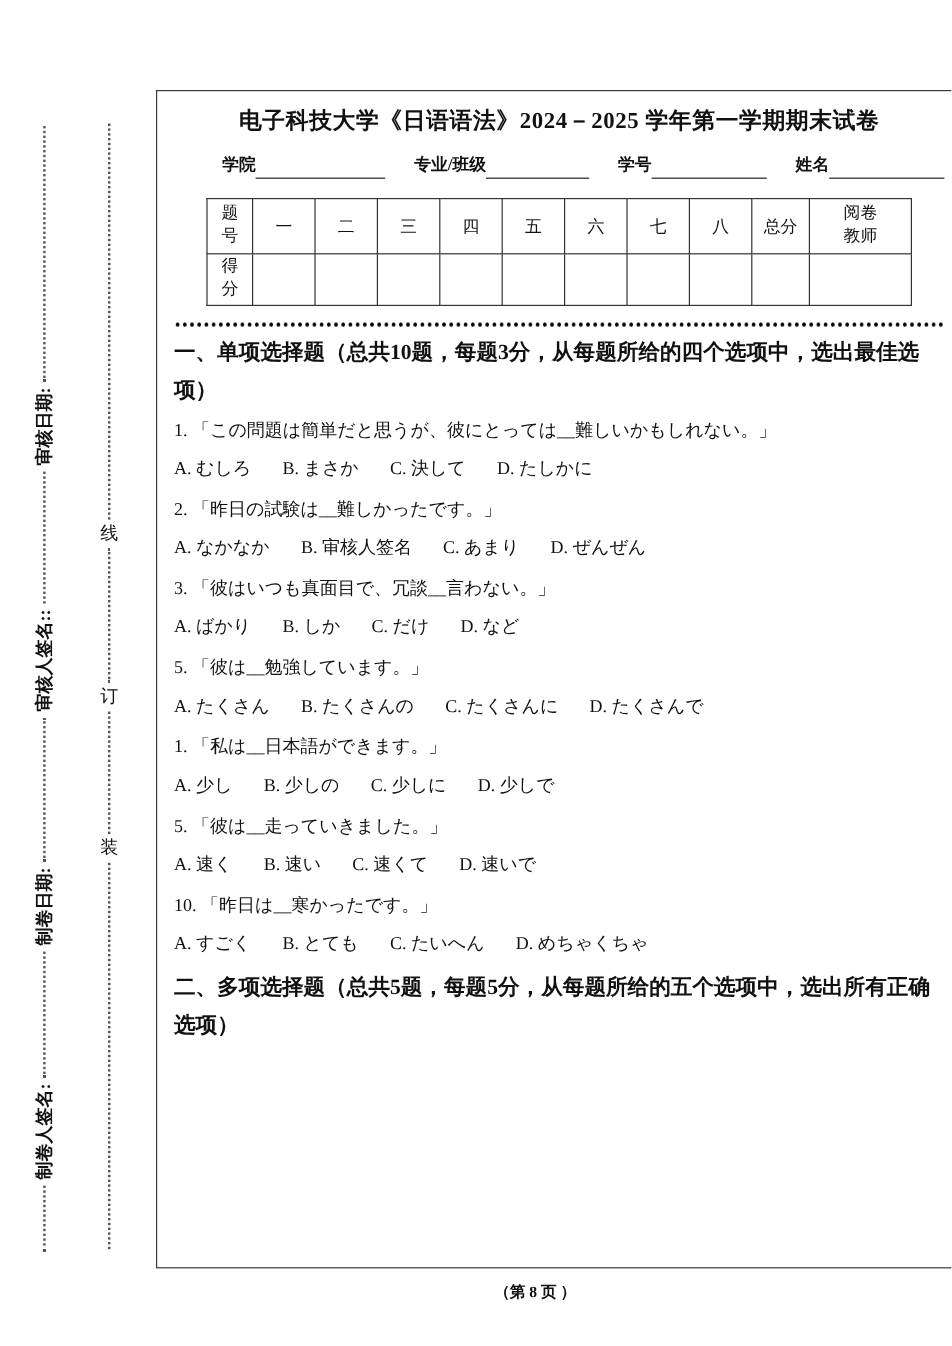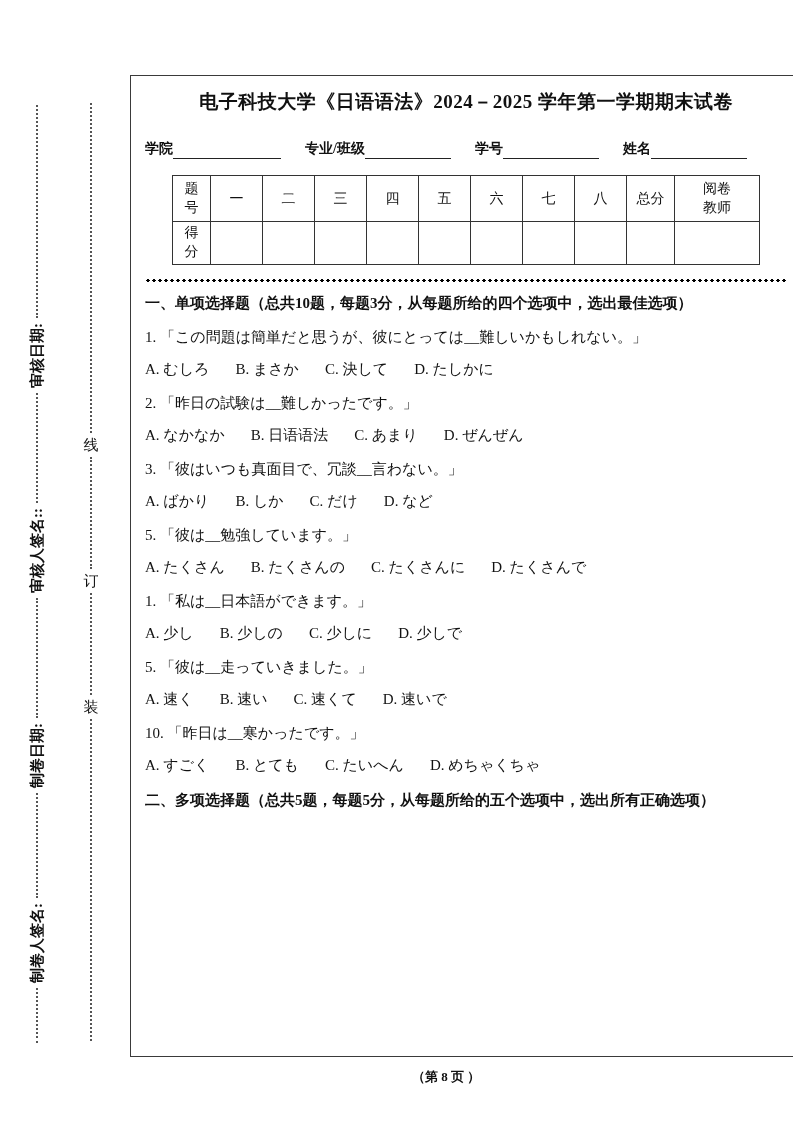--- a/index.html
+++ b/index.html
@@ -60,23 +60,23 @@
   }
   .title {
     text-align: center;
     font-size: 19px;
     font-weight: bold;
     letter-spacing: 0.5px;
     line-height: 26px;
   }
   .info-line {
     display: flex;
-    justify-content: flex-start;
+    justify-content: flex-end;
     gap: 24px;
-    margin-top: 24px;
+    margin-top: 14px;
     font-size: 14px;
     font-weight: bold;
     line-height: 20px;
   }
   .field { white-space: nowrap; }
   .blank {
     display: inline-block;
     border-bottom: 1px solid #222;
     height: 16px;
     vertical-align: bottom;
@@ -104,21 +104,21 @@
     margin: 13px 0 4px 0;
     height: 5px;
     background-image: radial-gradient(circle, #000 1.5px, rgba(0,0,0,0) 1.8px);
     background-size: 6px 5px;
     background-repeat: repeat-x;
     background-position: 0 50%;
   }
 
   .section-heading {
     font-weight: bold;
-    font-size: 15px;
+    font-size: 18px;
     line-height: 32px;
     margin-top: 3px;
   }
   .question { margin-top: 2px; }
   .q-stem, .q-options { font-size: 15px; line-height: 32px; }
   .q-opt { margin-right: 26px; }
 
   .footer {
     position: absolute;
     left: 130px;
@@ -226,21 +226,21 @@
 
     <div class="section-heading">一、单项选择题（总共10题，每题3分，从每题所给的四个选项中，选出最佳选项）</div>
 
     <div id="questions">
         <div class="question">
           <div class="q-stem">1. 「この問題は簡単だと思うが、彼にとっては__難しいかもしれない。」</div>
           <div class="q-options"><span class="q-opt">A. むしろ</span><span class="q-opt">B. まさか</span><span class="q-opt">C. 決して</span><span class="q-opt">D. たしかに</span></div>
         </div>
         <div class="question">
           <div class="q-stem">2. 「昨日の試験は__難しかったです。」</div>
-          <div class="q-options"><span class="q-opt">A. なかなか</span><span class="q-opt">B. 日语语法</span><span class="q-opt">C. あまり</span><span class="q-opt">D. ぜんぜん</span></div>
+          <div class="q-options"><span class="q-opt">A. なかなか</span><span class="q-opt">B. 审核人签名</span><span class="q-opt">C. あまり</span><span class="q-opt">D. ぜんぜん</span></div>
         </div>
         <div class="question">
           <div class="q-stem">3. 「彼はいつも真面目で、冗談__言わない。」</div>
           <div class="q-options"><span class="q-opt">A. ばかり</span><span class="q-opt">B. しか</span><span class="q-opt">C. だけ</span><span class="q-opt">D. など</span></div>
         </div>
         <div class="question">
           <div class="q-stem">5. 「彼は__勉強しています。」</div>
           <div class="q-options"><span class="q-opt">A. たくさん</span><span class="q-opt">B. たくさんの</span><span class="q-opt">C. たくさんに</span><span class="q-opt">D. たくさんで</span></div>
         </div>
         <div class="question">

